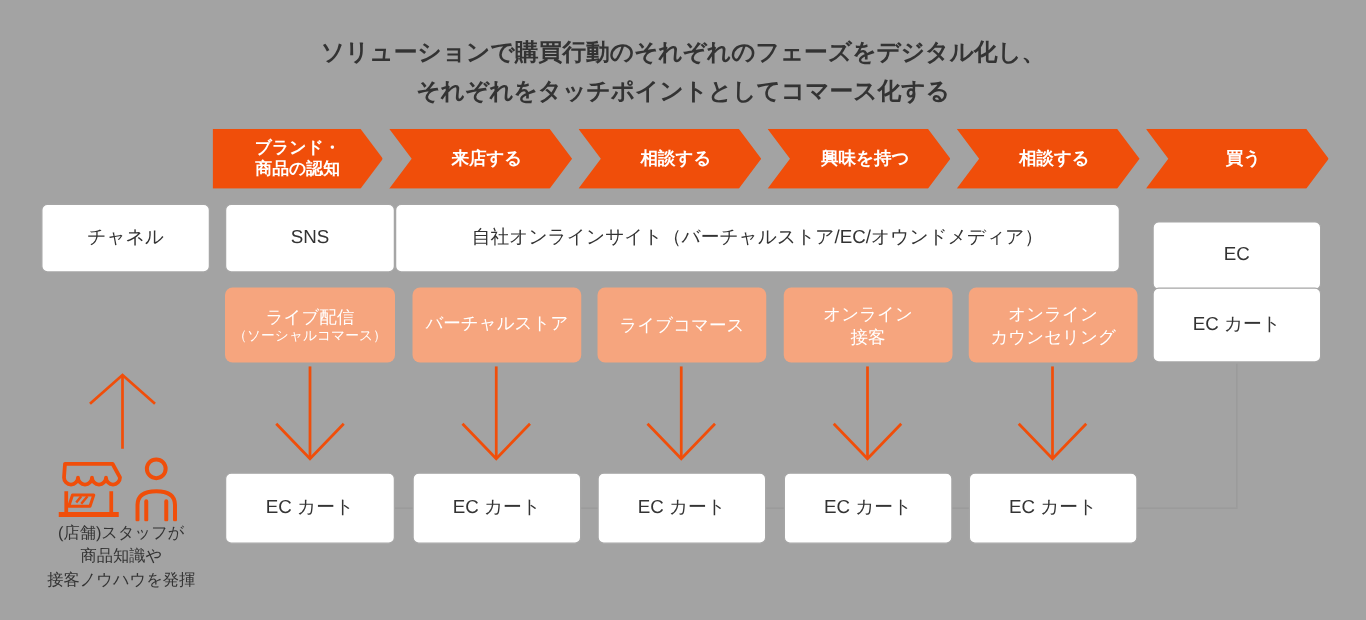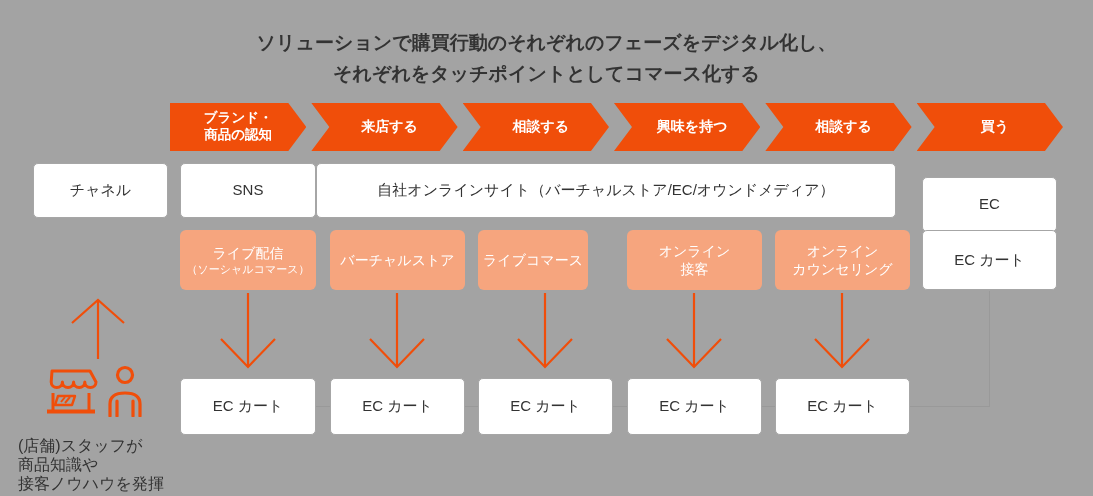--- a/index.html
+++ b/index.html
@@ -67,22 +67,22 @@
   }
   .obox .sub{font-size:11px;line-height:1.3;}
   
   .hline,.vline{position:absolute;background:var(--connector);}
   .hline{height:1px;}
   .vline{width:1px;}
   .arrow{position:absolute;}
   .arrow svg{display:block;}
   
   .staff-caption{
-    position:absolute;left:18px;top:436px;width:158px;
-    text-align:left;font-size:16px;line-height:19px;
+    position:absolute;left:18px;top:416px;width:158px;
+    text-align:center;font-size:13px;line-height:19px;
     color:var(--text-dark);white-space:pre-line;
   }
   .icon{position:absolute;}
 </style>
 </head>
 <body>
 
 <div class="canvas">
 
   <div class="title">ソリューションで購買行動のそれぞれのフェーズをデジタル化し、
@@ -101,22 +101,22 @@
   <div class="wbox" style="left:33px;top:163px;width:135px;height:55px;">チャネル</div>
   <div class="wbox" style="left:180px;top:163px;width:136px;height:55px;">SNS</div>
   <div class="wbox" style="left:316px;top:163px;width:580px;height:55px;">自社オンラインサイト（バーチャルストア/EC/オウンドメディア）</div>
   <div class="wbox" style="left:922px;top:163px;width:135px;height:55px;margin-top:14px;">EC</div>
 
 
   <div class="obox" style="left:180px;top:230px;width:136px;height:60px;">
     <span>ライブ配信</span>
     <span class="sub">（ソーシャルコマース）</span>
   </div>
-  <div class="obox" style="left:330px;top:230px;width:135px;height:60px;">バーチャルストア</div>
-  <div class="obox" style="left:478px;top:230px;width:110px;height:60px;">ライブコマース</div>
+  <div class="obox" style="left:330px;top:230px;width:135px;height:60px;font-family:Liberation Mono, monospace;">バーチャルストア</div>
+  <div class="obox" style="left:478px;top:230px;width:135px;height:60px;">ライブコマース</div>
   <div class="obox" style="left:627px;top:230px;width:135px;height:60px;">オンライン
 接客</div>
   <div class="obox" style="left:775px;top:230px;width:135px;height:60px;">オンライン
 カウンセリング</div>
   <div class="wbox" style="left:922px;top:230px;width:135px;height:60px;">EC カート</div>
 
   <div class="arrow" style="left:218px;top:293px;">
     <svg width="60" height="78" viewBox="0 0 60 78">
         <g stroke="#F04E0A" stroke-width="2.2" fill="none">
           <line x1="30" y1="0" x2="30" y2="74"></line>

